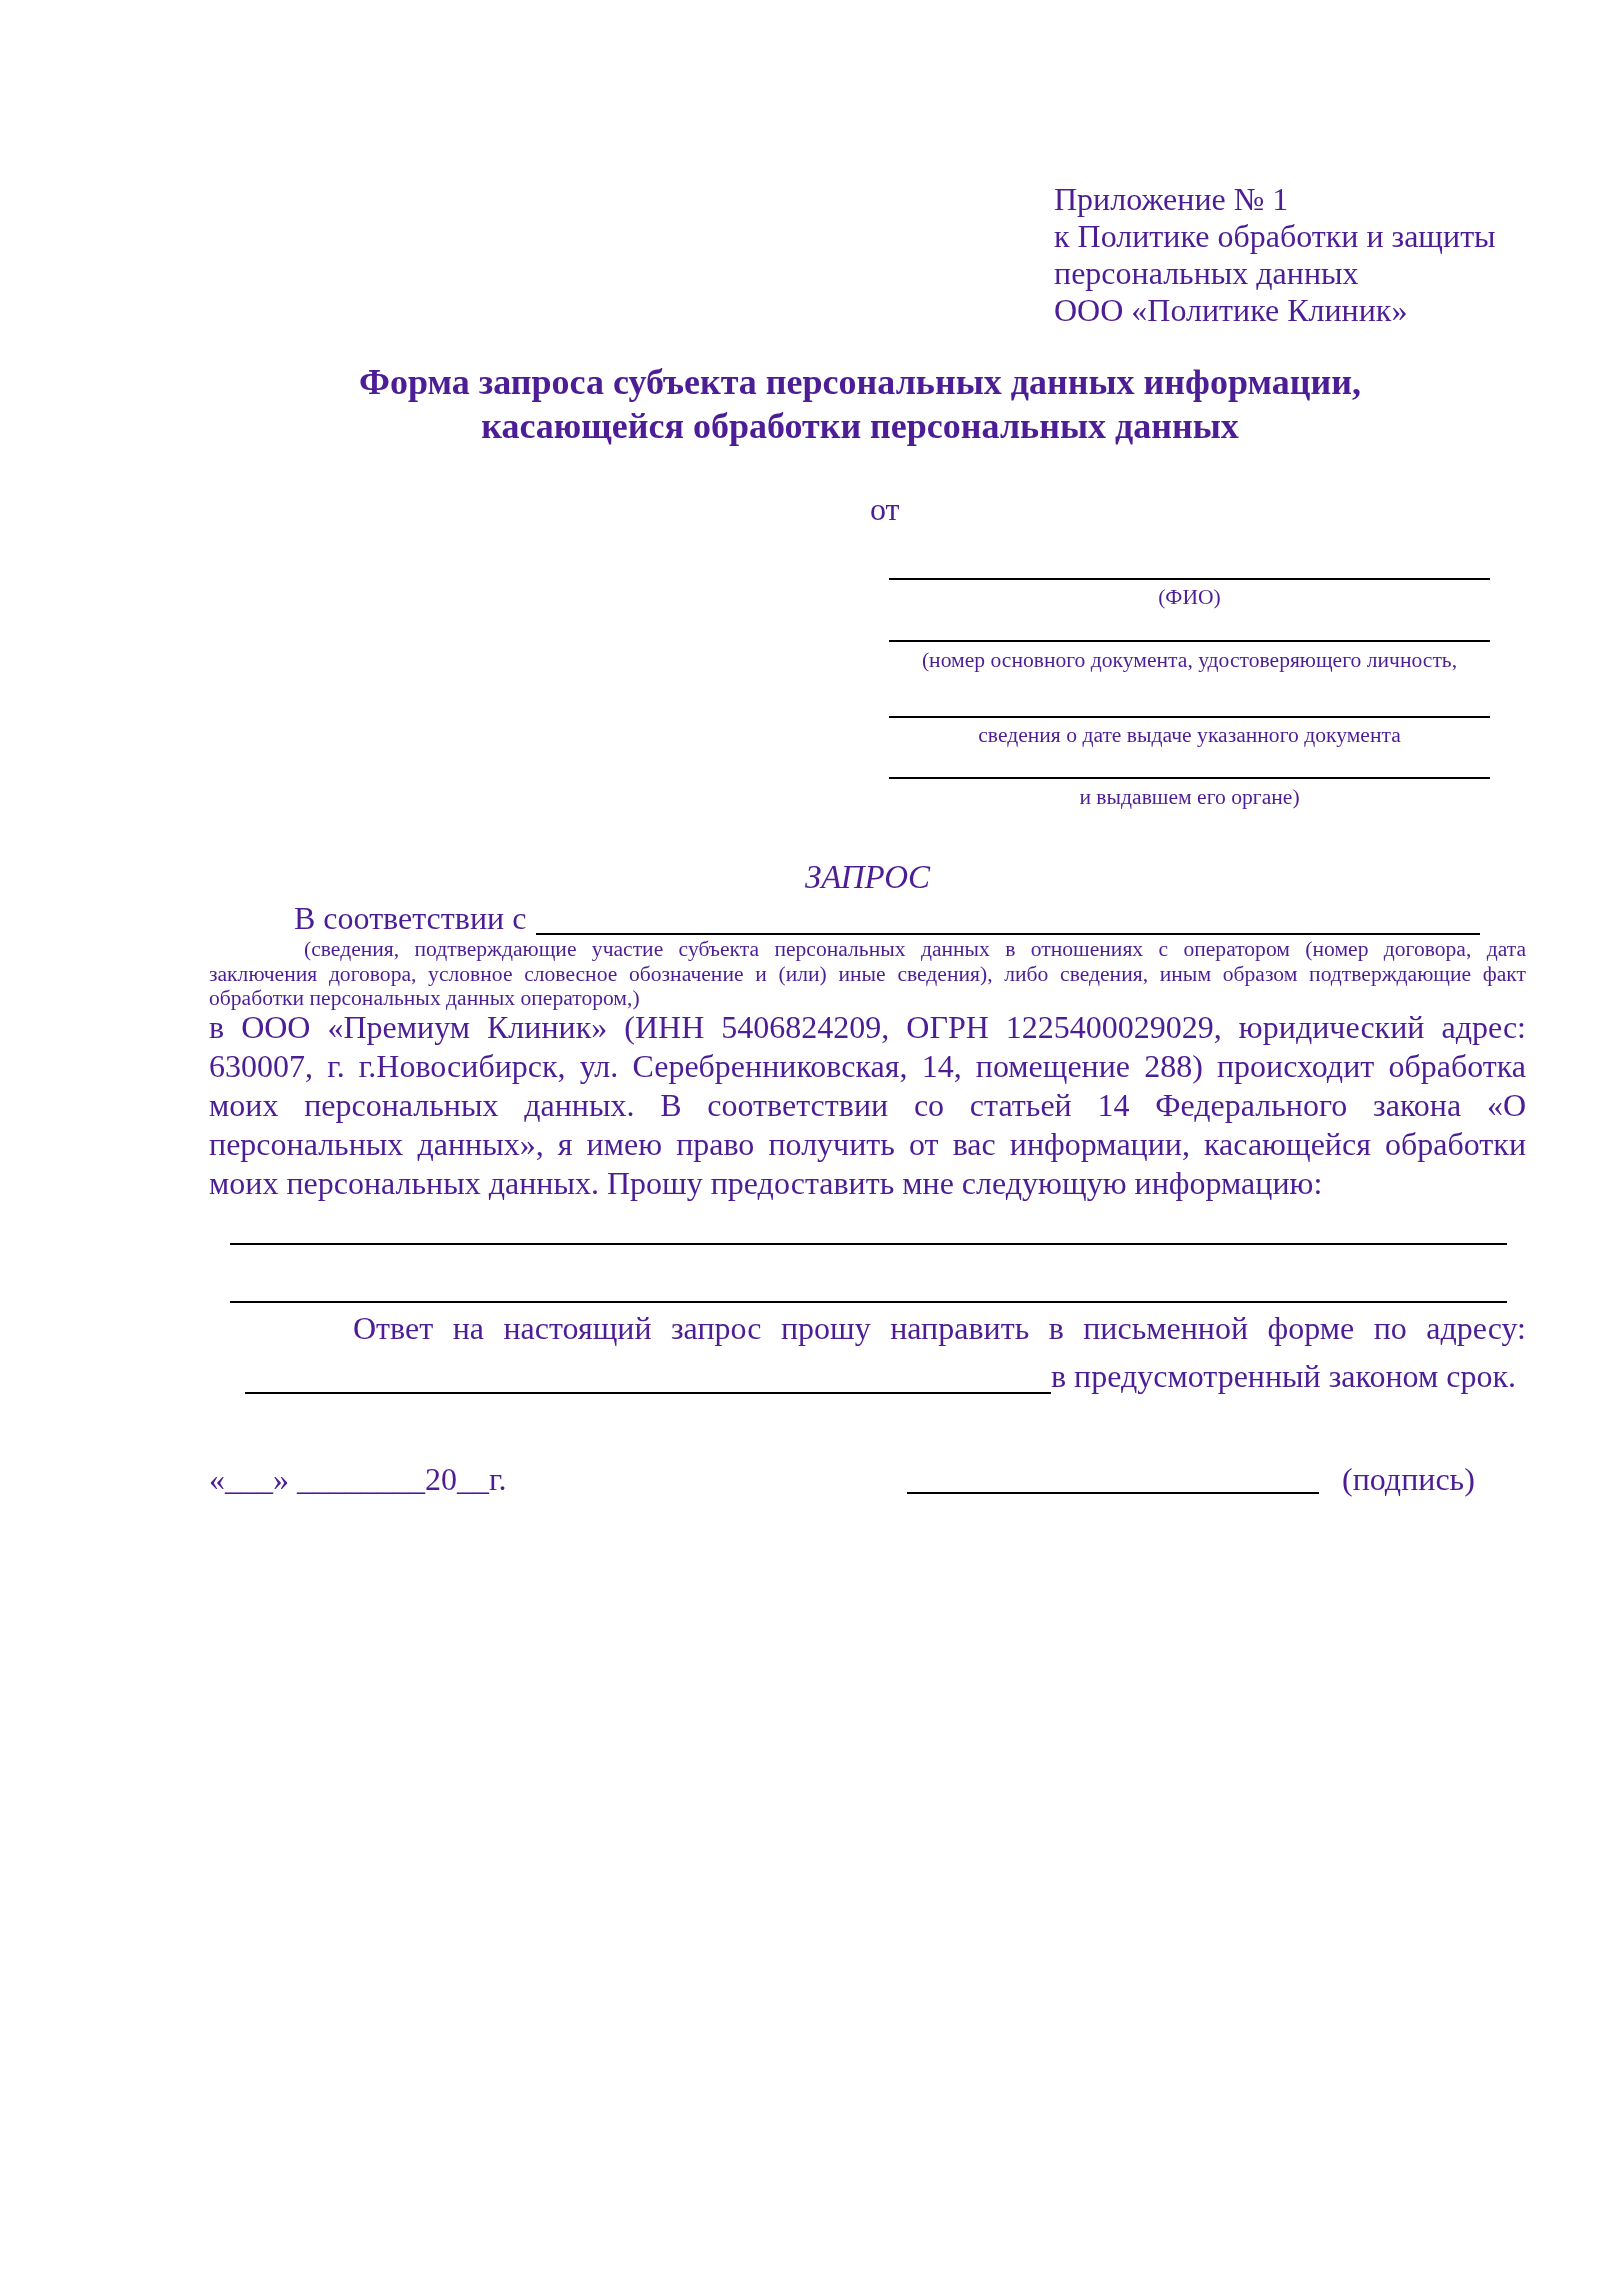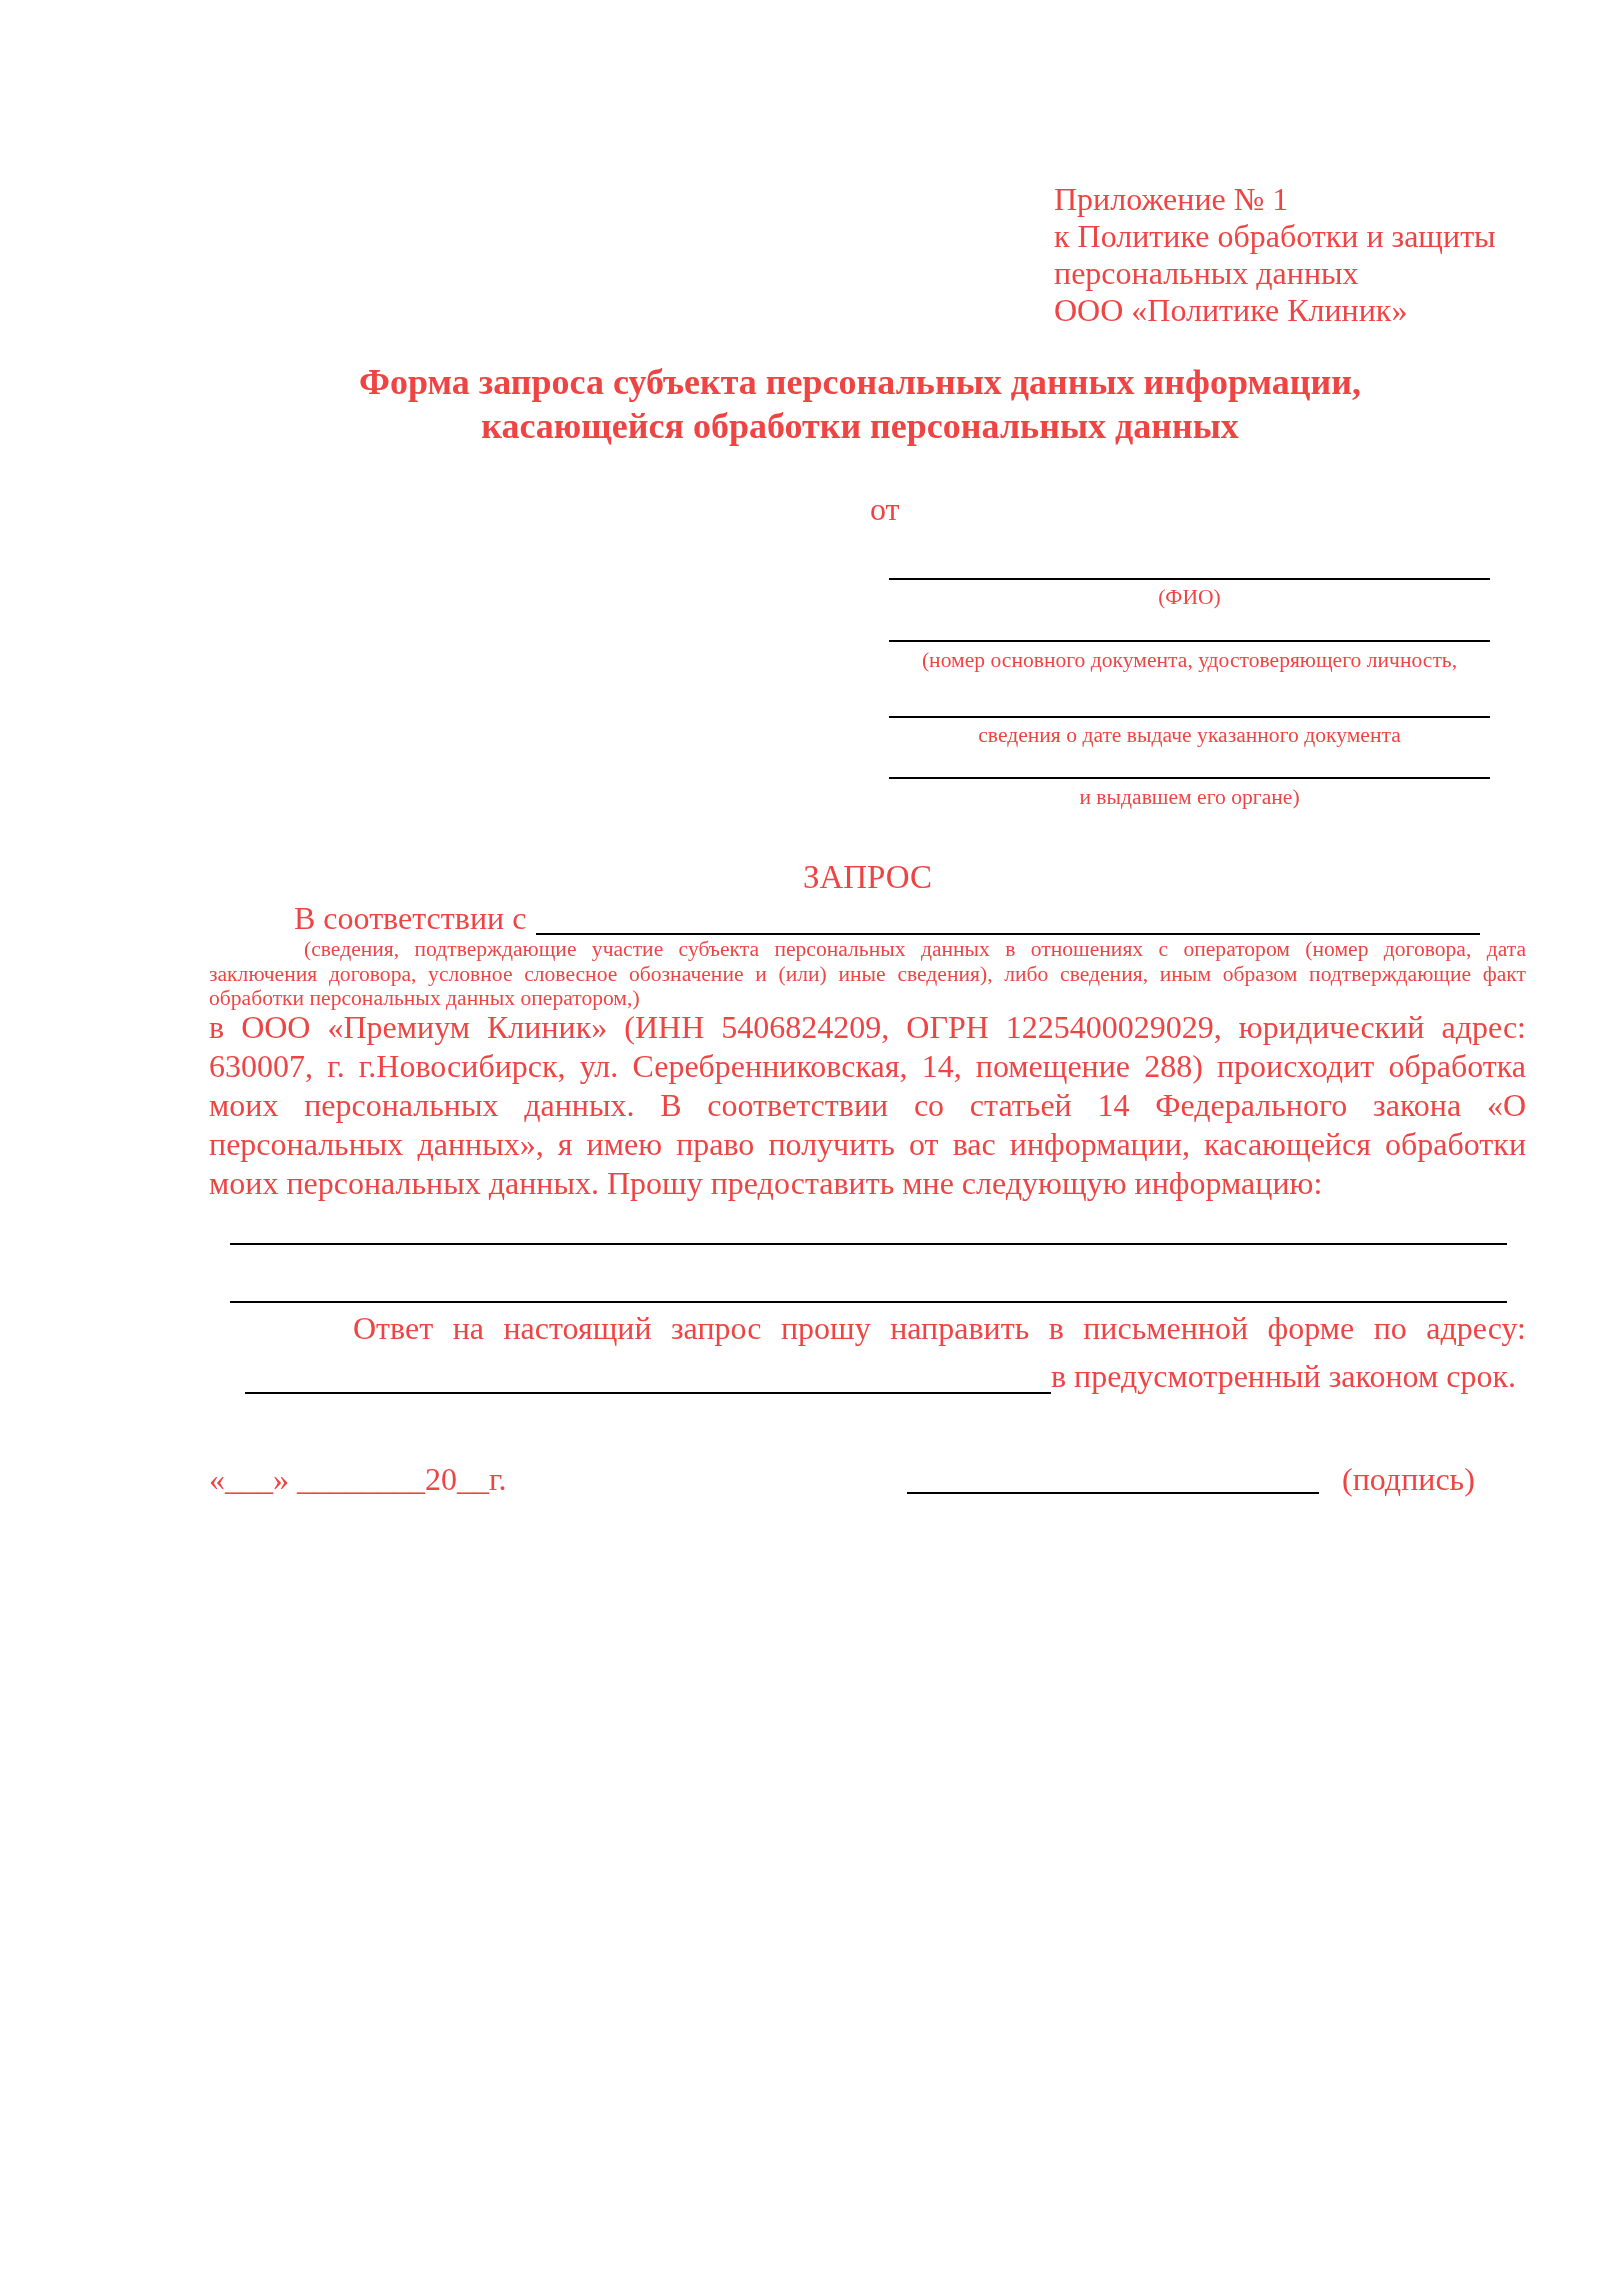--- a/index.html
+++ b/index.html
@@ -1,40 +1,40 @@
 <!DOCTYPE html>
 <html><head>
 <meta charset="utf-8">
 <style>
   html, body { margin: 0; padding: 0; background: #ffffff; }
   .page {
     position: relative;
     width: 1621px;
     height: 1653px;
     background: #ffffff;
-    color: #ef4444;
+    color: #4c1d95;
     font-family: "Liberation Serif", "DejaVu Serif", serif;
     overflow: hidden;
   }
   .abs { position: absolute; }
 
   
   .appendix { left: 1054px; top: 181px; width: 461px; font-size: 32px; line-height: 37px; }
 
   
   .doc-title { left: 196px; top: 360px; width: 1328px; text-align: center;
                font-size: 36px; line-height: 44px; font-weight: bold; }
 
   
   .addressee-head { left: 870px; top: 488px; width: 617px; font-size: 32px; line-height: 42px; }
   .field-rule { left: 889px; width: 601px; height: 0; border-top: 2.9px solid #000; }
   .field-caption { left: 889px; width: 601px; text-align: center; font-size: 21.6px; line-height: 25.5px; }
 
   
-  .zapros { left: 209px; top: 859px; width: 1317px; text-align: center; font-size: 33px; line-height: 37px; }
+  .zapros { left: 209px; top: 859px; width: 1317px; text-align: center; font-size: 33px; line-height: 37px; font-style: italic; }
 
   
   .lead-row { left: 294px; top: 900px; width: 1186px; display: flex; font-size: 32px; line-height: 37px; }
   .lead-row .lead-text { white-space: nowrap; }
   .fill-line { flex: 1 1 auto; border-bottom: 2.9px solid #000; margin: 0 0 2px 9.8px; }
 
   
   .note { left: 209px; top: 937px; width: 1317px; font-size: 21.6px; line-height: 24.5px; }
   .note .indent-first { text-indent: 95px; }
 

